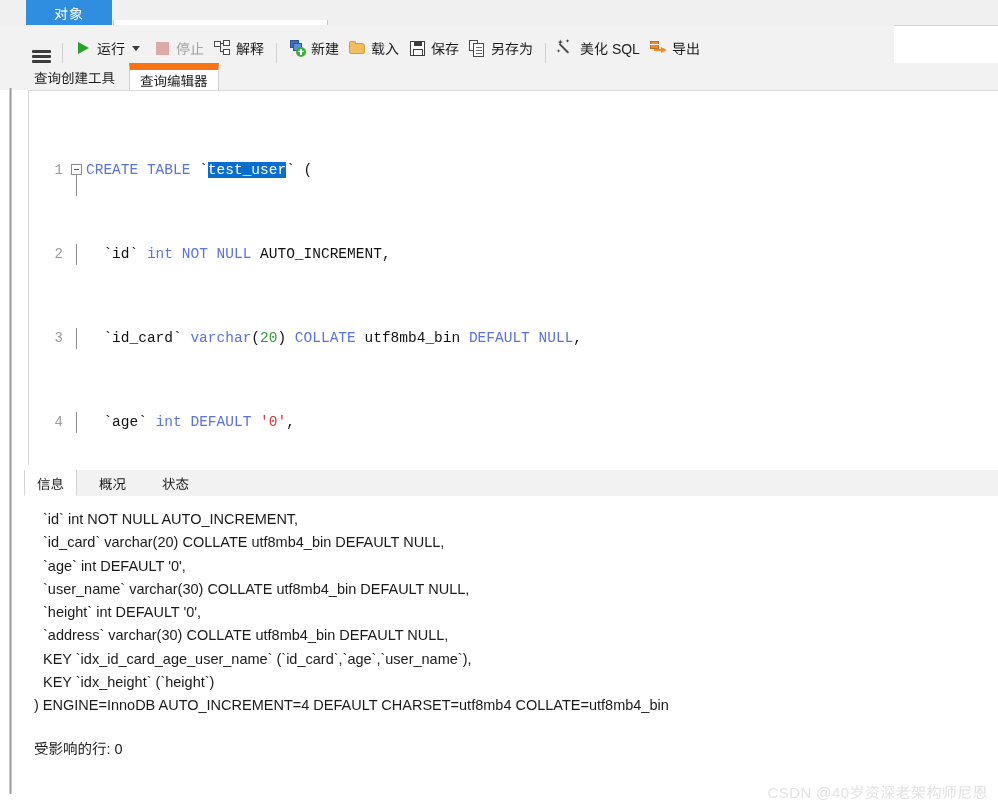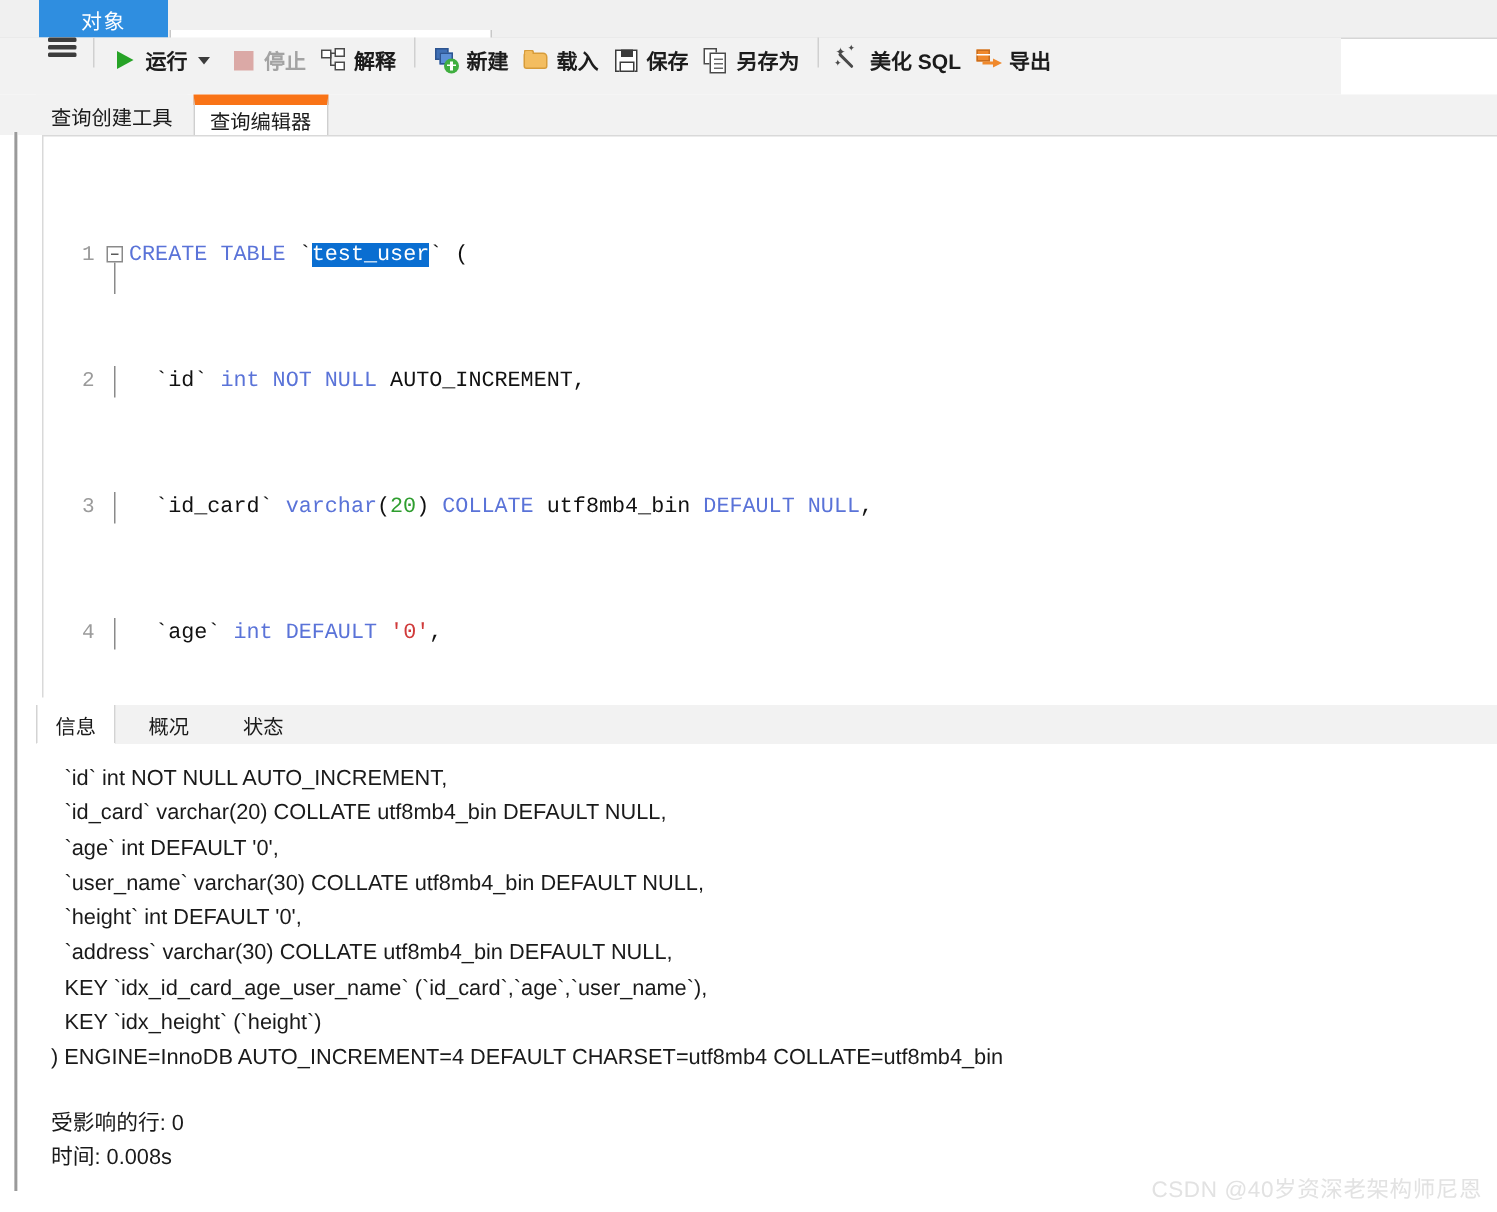--- a/index.html
+++ b/index.html
@@ -73,21 +73,21 @@
     width: 4px; height: 5px;
     border-left: 1.3px solid #5b5b5b;
     border-top: 1.3px solid #5b5b5b;
     box-sizing: border-box;
   }
 
   
   .toolbar {
     position: absolute; left: 0; top: 25px; width: 894px; height: 38px;
     background: #f2f2f2;
-    display: flex; align-items: flex-start; font-weight: bold;
+    display: flex; align-items: flex-end;
   }
   .tb-item {
     display: flex; align-items: center;
     height: 30px;
     padding: 0 5px;
     font-size: 14px;
     color: #1c1c1c;
     white-space: nowrap;
     cursor: default;
   }
@@ -486,19 +486,18 @@
       <div class="resline indent">`id_card` varchar(20) COLLATE utf8mb4_bin DEFAULT NULL,</div>
       <div class="resline indent">`age` int DEFAULT '0',</div>
       <div class="resline indent">`user_name` varchar(30) COLLATE utf8mb4_bin DEFAULT NULL,</div>
       <div class="resline indent">`height` int DEFAULT '0',</div>
       <div class="resline indent">`address` varchar(30) COLLATE utf8mb4_bin DEFAULT NULL,</div>
       <div class="resline indent">KEY `idx_id_card_age_user_name` (`id_card`,`age`,`user_name`),</div>
       <div class="resline indent">KEY `idx_height` (`height`)</div>
       <div class="resline">) ENGINE=InnoDB AUTO_INCREMENT=4 DEFAULT CHARSET=utf8mb4 COLLATE=utf8mb4_bin</div>
       <div class="resgap"></div>
       <div class="resline">受影响的行: 0</div>
-      <div class="resline">时间: 0.008s</div>
     </div>
   </div>
 
   <div class="watermark">CSDN @40岁资深老架构师尼恩</div>
 
 </div>
 
 </body></html>

